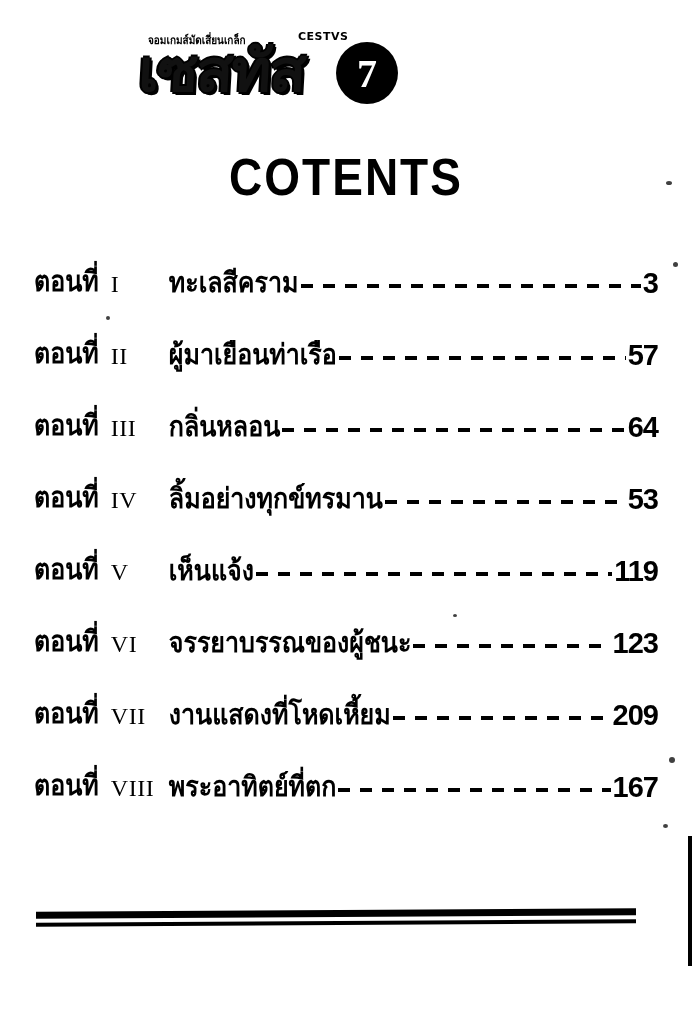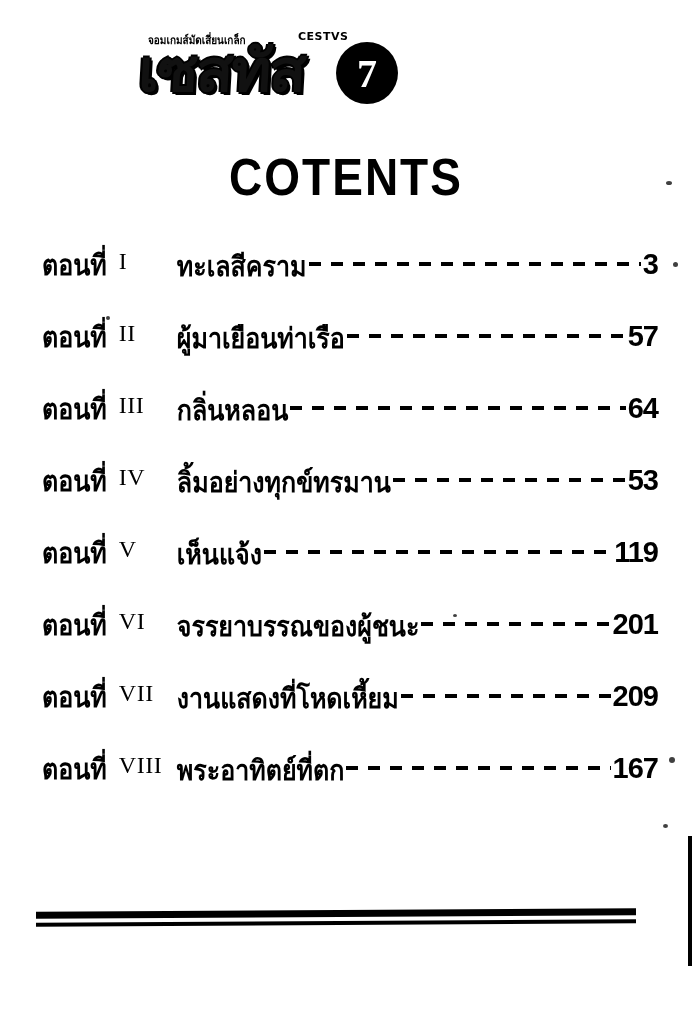--- a/index.html
+++ b/index.html
@@ -102,24 +102,23 @@
 
   
   .toc {
     position: absolute;
     top: 248px;
     left: 34px;
     width: 624px;
   }
   .toc-row {
     display: flex;
-    align-items: flex-start;
+    align-items: center;
     height: 72px;
     white-space: nowrap;
-    margin-left: 8px;
   }
   .ep-label {
     font-family: "DejaVu Sans", sans-serif;
     font-size: 25px;
     font-weight: bold;
     transform: scaleY(1.15);
     transform-origin: left bottom;
     margin-right: 6px;
   }
   .ep-num {
@@ -252,21 +251,21 @@
     <span class="ep-title">เห็นแจ้ง</span>
     <span class="leader"></span>
     <span class="page-num">119</span>
   </div>
 
   <div class="toc-row">
     <span class="ep-label">ตอนที่</span>
     <span class="ep-num">VI</span>
     <span class="ep-title">จรรยาบรรณของผู้ชนะ</span>
     <span class="leader"></span>
-    <span class="page-num">201</span>
+    <span class="page-num">123</span>
   </div>
 
   <div class="toc-row">
     <span class="ep-label">ตอนที่</span>
     <span class="ep-num">VII</span>
     <span class="ep-title">งานแสดงที่โหดเหี้ยม</span>
     <span class="leader"></span>
     <span class="page-num">209</span>
   </div>
 

